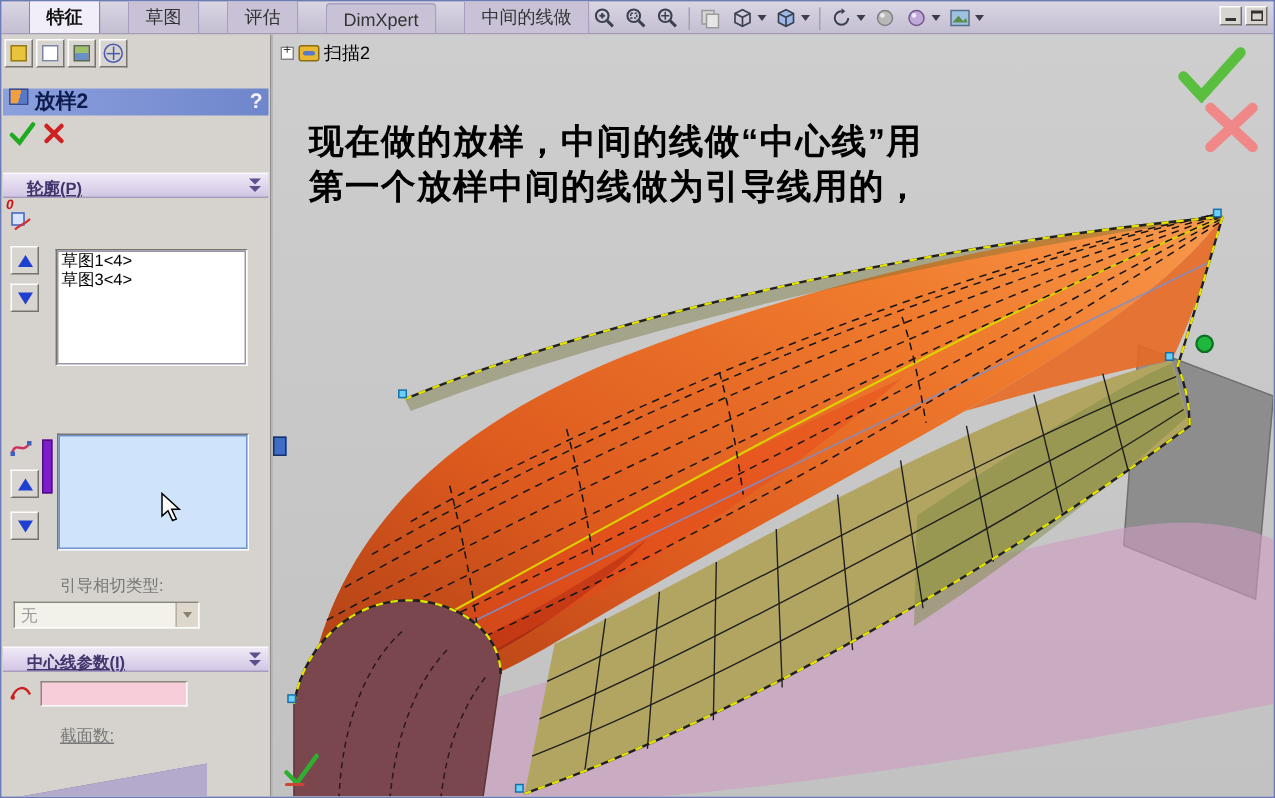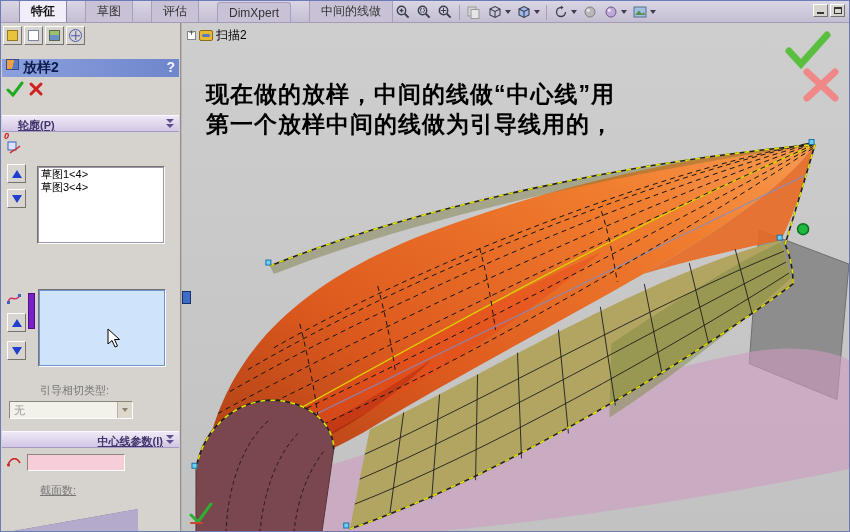--- a/index.html
+++ b/index.html
@@ -260,21 +260,21 @@
       </span>
 
     <div id="tangency-label" style="top:360px;">引导相切类型:</div>
     <div id="tangency-dd">
       <span class="val">无</span>
       <span class="ddb">
           <i></i>
         </span>
     </div>
 
-    <div class="sec" style="top:408px;text-align:right;">
+    <div class="sec" style="top:408px;">
       <span>中心线参数(I)</span>
       <span class="chev"></span>
     </div>
     <svg class="mini-ico" style="left:5px;top:430px;" viewBox="0 0 16 16">
       <path d="M 2 12 C 5 4 11 4 14 10" fill="none" stroke="#cc2020" stroke-width="1.6"></path>
       <circle cx="2.5" cy="12" r="1.5" fill="#cc2020"></circle>
     </svg>
     <div id="centerline-field"></div>
 
     <div id="sections-label" style="top:460px;text-decoration:underline;">截面数:</div>

